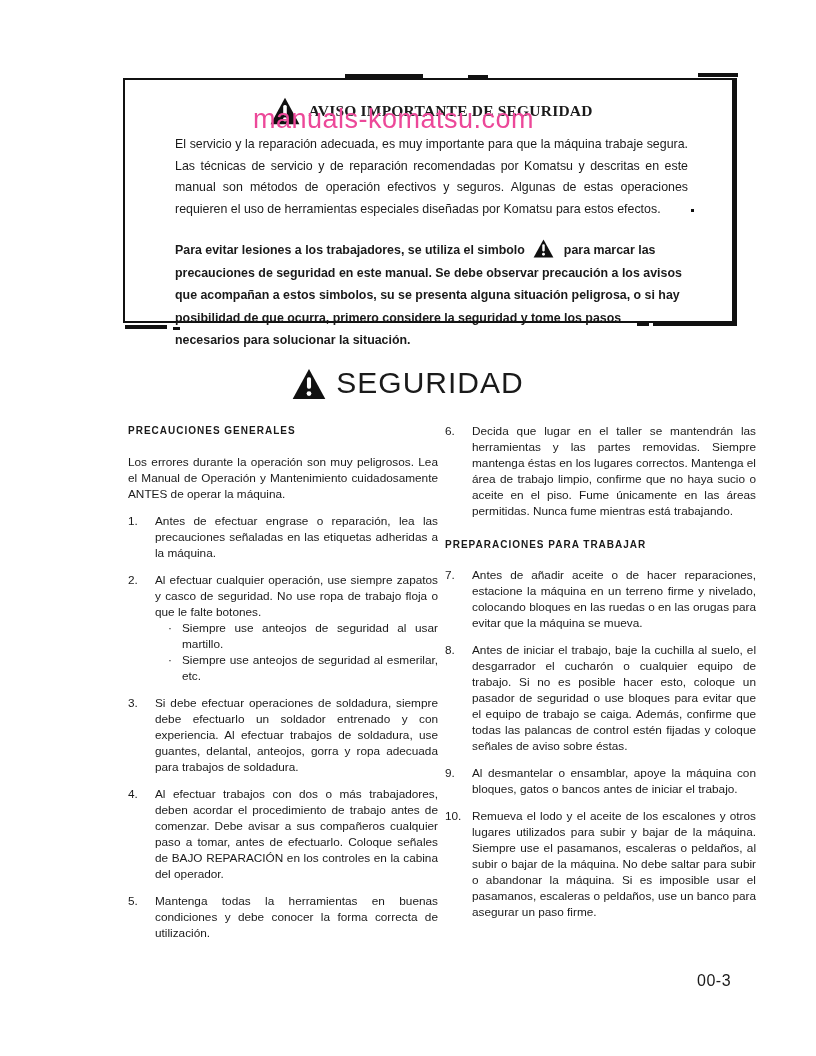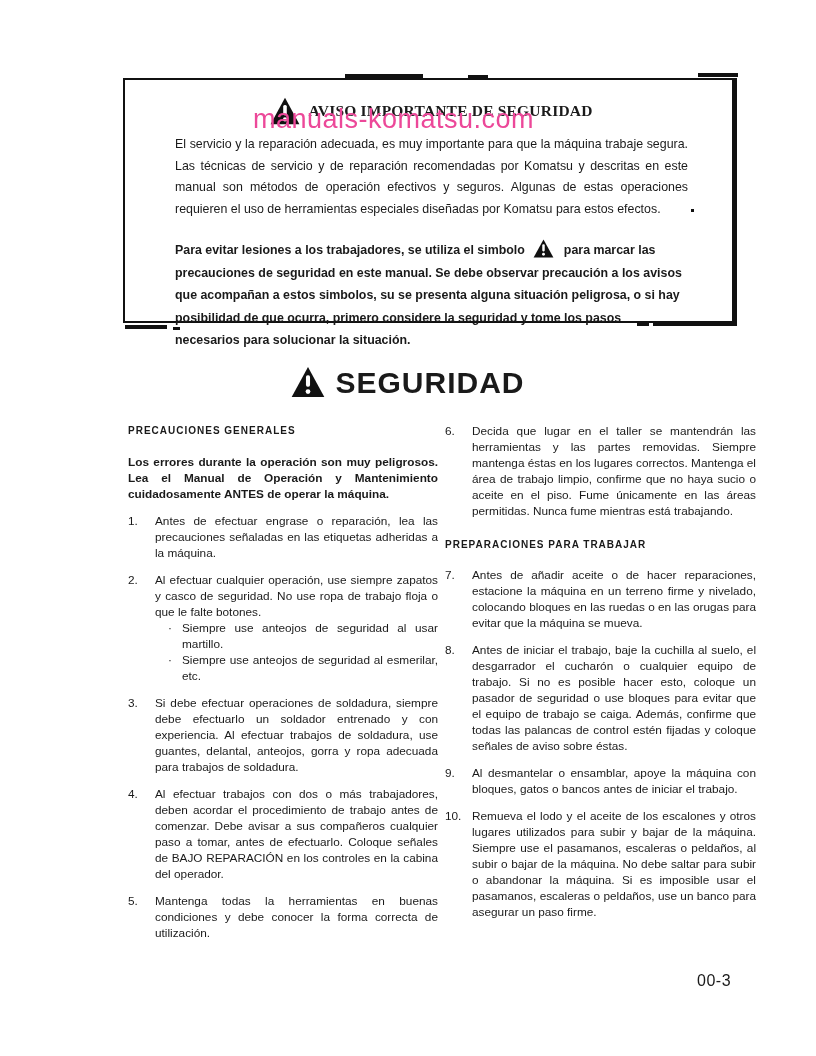--- a/index.html
+++ b/index.html
@@ -24,34 +24,34 @@
     position:absolute;left:128px;top:24px;
     font-size:27px;letter-spacing:.5px;color:#ec4899;white-space:nowrap;
     font-weight:400;z-index:3;
   }
   .box-p1{font-size:12.4px;line-height:21.5px;text-align:justify;margin:0;}
   .box-p2{font-size:12.4px;line-height:22.5px;text-align:left;margin:19px 0 0 0;font-weight:bold;}
   .tri-inline{width:21px;height:19px;vertical-align:-4px;margin:0 10px 0 8px;}
   
   .seguridad{
     position:absolute;left:0;top:366px;width:100%;
-    display:flex;align-items:flex-start;justify-content:center;
-    font-weight:bold;font-size:30px;letter-spacing:1px;
+    display:flex;align-items:flex-end;justify-content:center;
+    font-weight:normal;font-size:30px;letter-spacing:1px;
   }
   .tri-seg{width:34px;height:32px;margin-right:10px;}
   
   .col{position:absolute;top:423px;font-size:11.8px;line-height:16px;}
   .col-left{left:128px;width:310px;}
   .col-right{left:445px;width:311px;}
   .col-heading{
     font-weight:bold;font-size:10px;letter-spacing:1px;
     margin:0 0 15px 0;white-space:nowrap;
   }
   .col-heading.mid{margin:18px 0 14px 0;}
-  .intro{text-align:justify;margin:0 0 11px 0;font-weight:bold;}
+  .intro{text-align:justify;margin:0 0 11px 0;}
   .item{display:flex;margin:0 0 11px 0;}
   .item .num{width:27px;flex:0 0 auto;}
   .item .body{flex:1;}
   .item .itext{text-align:justify;}
   .bullet{display:flex;margin-left:13px;}
   .bullet .bchar{width:14px;flex:0 0 auto;}
   .bullet .btext{flex:1;text-align:justify;}
   
   .page-number{position:absolute;left:697px;top:972px;font-size:16px;letter-spacing:.5px;}
   

